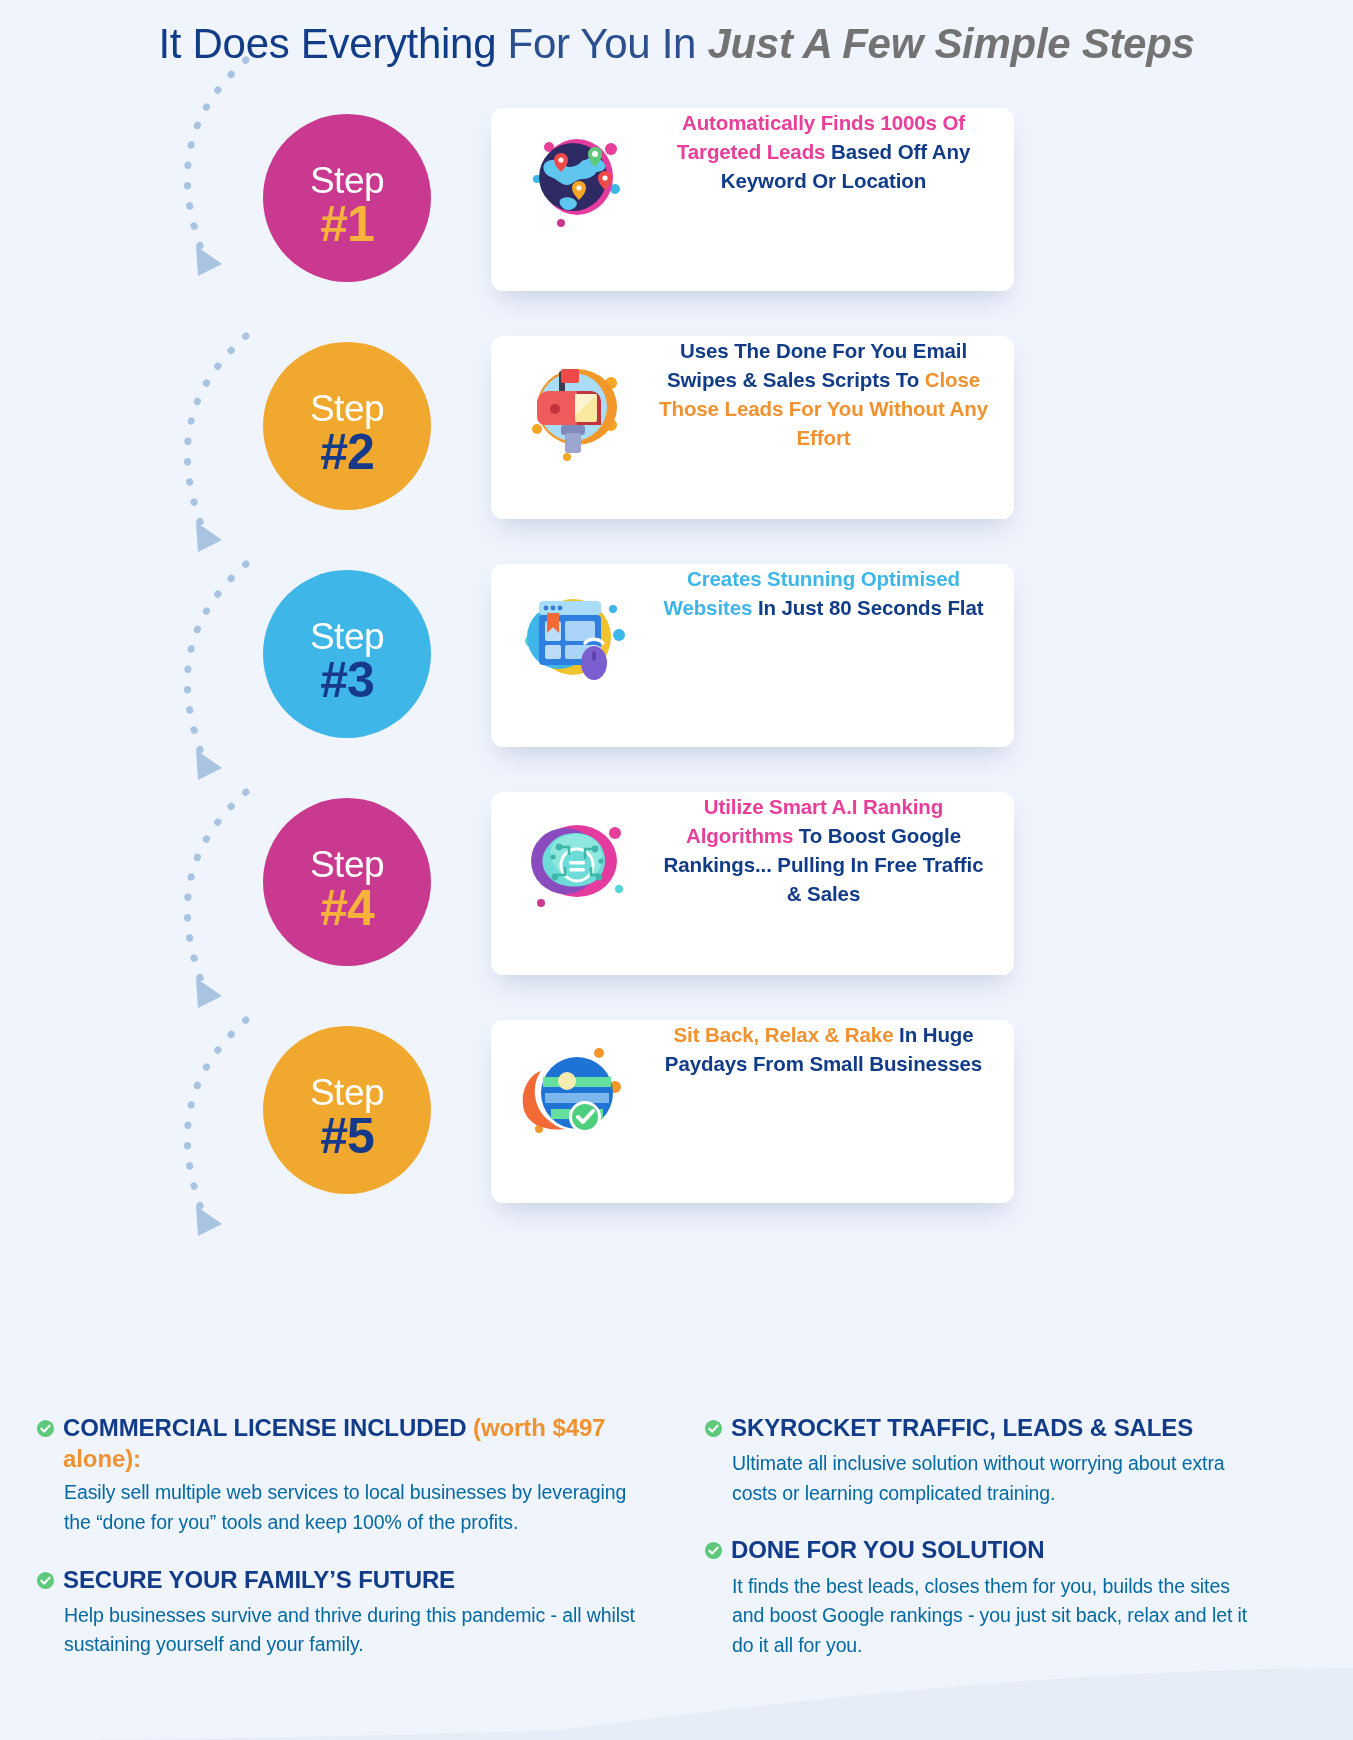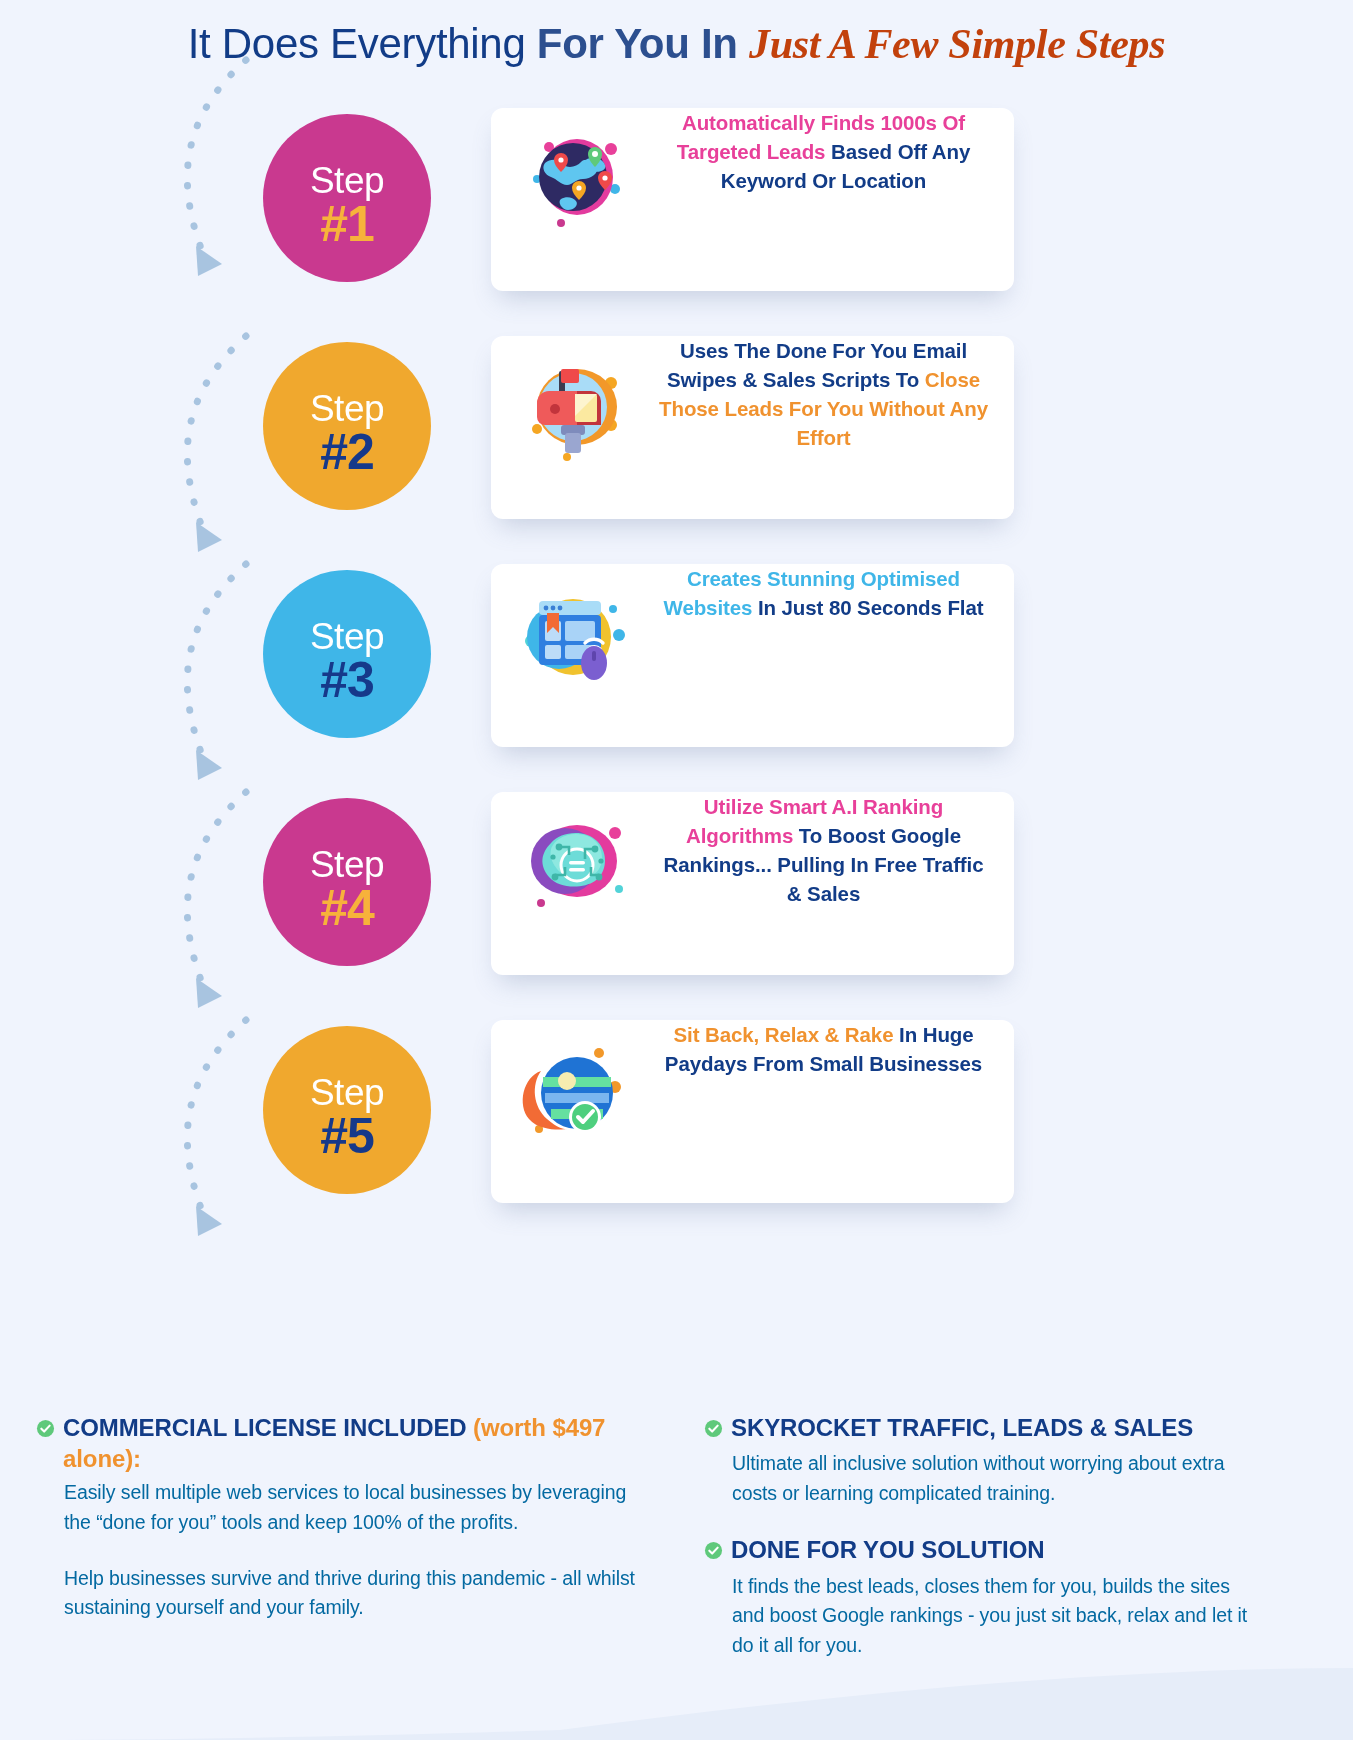--- a/index.html
+++ b/index.html
@@ -32,22 +32,22 @@
     top: 18px; left: 0;
     width: 1353px;
     text-align: center;
     font-size: 42px;
     font-weight: 700;
     letter-spacing: -0.3px;
     line-height: 1.25;
     white-space: nowrap;
   }
   .hl-a { color: #123c87; font-weight: 400; margin-top: 47px; }
-  .hl-b { color: #2c4f8f; font-weight: 700; }
-  .hl-c { color: #c2410c; font-weight: 800; font-style: italic; font-family: Liberation Serif, serif; }
+  .hl-b { color: #2c4f8f; font-weight: 400; }
+  .hl-c { color: #737373; font-weight: 800; font-style: italic; }
 
   
   .steps {
     position: absolute;
     top: 108px; left: 0;
     width: 1353px;
   }
   .step-row {
     position: relative;
     height: 228px;
@@ -359,20 +359,30 @@
       <circle cx="10" cy="10" r="9" fill="#5fc97b"></circle>
       <path d="M5.6 10.2l3 3 5.8-6.2" stroke="#fff" stroke-width="2.2" fill="none" stroke-linecap="round" stroke-linejoin="round"></path>
     </svg></span>
         <span>
           <span>COMMERCIAL LICENSE INCLUDED</span><span class="b-title-orange"> (worth $497 alone):</span>
         </span>
       </div>
       <div class="b-body">Easily sell multiple web services to local businesses by leveraging the “done for you” tools and keep 100% of the profits.</div>
         </div>
         <div class="benefit">
+      <div class="b-head">
+        <span class="tick">
+    <svg width="19" height="19" viewBox="0 0 20 20">
+      <circle cx="10" cy="10" r="9" fill="#5fc97b"></circle>
+      <path d="M5.6 10.2l3 3 5.8-6.2" stroke="#fff" stroke-width="2.2" fill="none" stroke-linecap="round" stroke-linejoin="round"></path>
+    </svg></span>
+        <span>
+          <span>SECURE YOUR FAMILY’S FUTURE</span><span class="b-title-orange"></span>
+        </span>
+      </div>
       <div class="b-body">Help businesses survive and thrive during this pandemic - all whilst sustaining yourself and your family.</div>
         </div>
       </div>
     <div class="bcol right" id="bcol-right">
         <div class="benefit">
       <div class="b-head">
         <span class="tick">
     <svg width="19" height="19" viewBox="0 0 20 20">
       <circle cx="10" cy="10" r="9" fill="#5fc97b"></circle>
       <path d="M5.6 10.2l3 3 5.8-6.2" stroke="#fff" stroke-width="2.2" fill="none" stroke-linecap="round" stroke-linejoin="round"></path>

